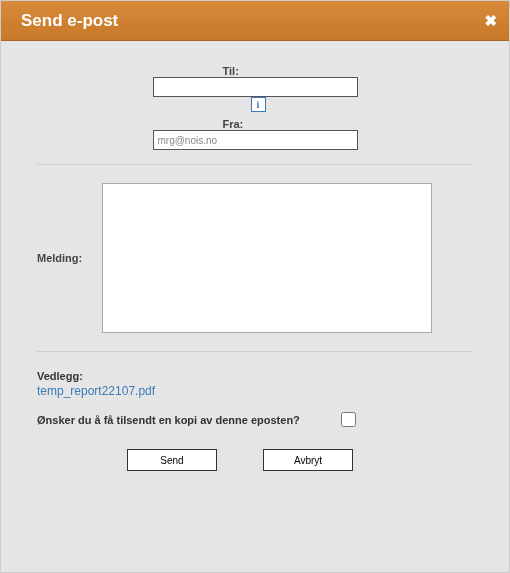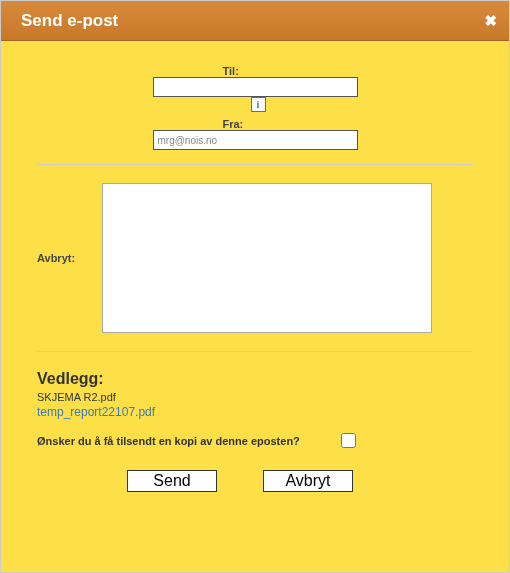--- a/index.html
+++ b/index.html
@@ -1,40 +1,40 @@
 <!DOCTYPE html>
 <html><head>
   <meta charset="utf-8">
   <style>
     * { margin: 0; padding: 0; box-sizing: border-box; }
     body { font-family: Verdana, Arial, sans-serif; font-size: 12px; background: #fff; width: 510px; height: 573px; }
-    .dialog { width: 510px; height: 573px; background: #fde047; border: 1px solid #ccc; position: relative; }
+    .dialog { width: 510px; height: 573px; background: #e5e5e5; border: 1px solid #ccc; position: relative; }
     .titlebar { background: linear-gradient(to bottom, #d88a3a, #c77828); height: 40px; display: flex; align-items: center; justify-content: space-between; padding: 0 12px 0 20px; border-bottom: 1px solid #a86520; }
     .titlebar-text { color: #fff; font-size: 17px; font-weight: bold; }
     .close-btn { color: #fff; font-size: 15px; font-weight: bold; cursor: pointer; background: none; border: none; }
     .content { padding: 24px 36px 0 36px; }
     .heading { color: #666; font-size: 20px; font-weight: bold; margin-bottom: 24px; }
     .form-row { display: flex; align-items: center; margin-bottom: 6px; flex-direction: column; }
     .form-label { width: 65px; color: #444; font-size: 11px; font-weight: bold; }
     .form-input { border: 1px solid #555; padding: 2px 4px; font-size: 10px; font-family: inherit; height: 20px; width: 205px; background: #fff; }
     .form-input.from { color: #888; }
     .info-icon { display: inline-flex; align-items: center; justify-content: center; width: 15px; height: 15px; border: 1px solid #3a7ab8; color: #3a7ab8; font-size: 10px; font-weight: bold; margin-left: 6px; background: #fff; font-family: serif; }
     .divider { border: none; border-top: 1px solid #ccc; margin: 14px 0 18px 0; }
     .message-row { display: flex; align-items: center; margin-bottom: 18px; }
     .message-label { width: 65px; color: #444; font-size: 11px; font-weight: bold; }
     .message-textarea { border: 1px solid #aaa; width: 330px; height: 150px; resize: none; font-family: inherit; font-size: 12px; padding: 4px; background: #fff; overflow-y: scroll; }
     .attachments { margin-top: 4px; margin-bottom: 14px; }
-    .attachments-label { font-weight: bold; color: #333; font-size: 16px; margin-bottom: 2px; }
+    .attachments-label { font-weight: bold; color: #333; font-size: 11px; margin-bottom: 2px; }
     .attachment-item { font-size: 11px; color: #333; line-height: 1.4; }
     .attachment-link { color: #3a7ab8; text-decoration: none; font-size: 12px; }
     .copy-row { display: flex; align-items: center; margin-bottom: 22px; gap: 31px; }
     .copy-label { font-weight: bold; color: #333; font-size: 11px; margin-right: 10px; }
     .copy-checkbox { width: 15px; height: 15px; border: 1px solid #888; }
     .buttons { display: flex; gap: 46px; padding-left: 90px; }
-    .btn { width: 90px; height: 22px; border: 1px solid #333; background: #fff; font-size: 16px; font-family: inherit; cursor: pointer; text-align: center; }
+    .btn { width: 90px; height: 22px; border: 1px solid #333; background: #fff; font-size: 10px; font-family: inherit; cursor: pointer; text-align: center; }
   </style>
 </head>
 <body>
 
 <div class="dialog">
   <div class="titlebar">
     <span class="titlebar-text">Send e-post</span>
     <button class="close-btn">
       <span>✖</span>
     </button>
@@ -49,29 +49,28 @@
 
     <div class="form-row">
       <label class="form-label">Fra:</label>
       <input type="text" class="form-input from" value="mrg@nois.no" style="">
     </div>
 
 
     <hr class="divider">
 
     <div class="message-row">
-      <label class="message-label">Avbryt:</label>
+      <label class="message-label">Melding:</label>
       <textarea class="message-textarea" style=""></textarea>
     </div>
 
     <hr class="divider">
 
     <div class="attachments">
       <div class="attachments-label">Vedlegg:</div>
-      <div class="attachment-item">SKJEMA R2.pdf</div>
       <a href="#" class="attachment-link">temp_report22107.pdf</a>
     </div>
 
     <div class="copy-row">
       <span class="copy-label">Ønsker du å få tilsendt en kopi av denne eposten?</span>
       <input type="checkbox" class="copy-checkbox" style="">
     </div>
 
     <div class="buttons">
       <button class="btn">Send</button>

